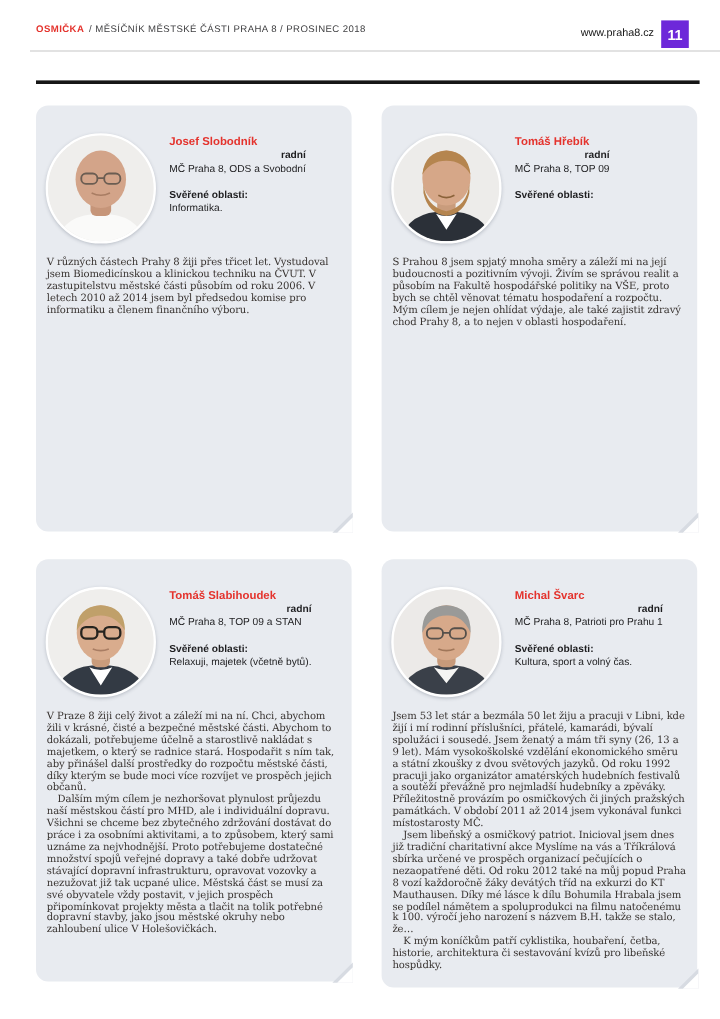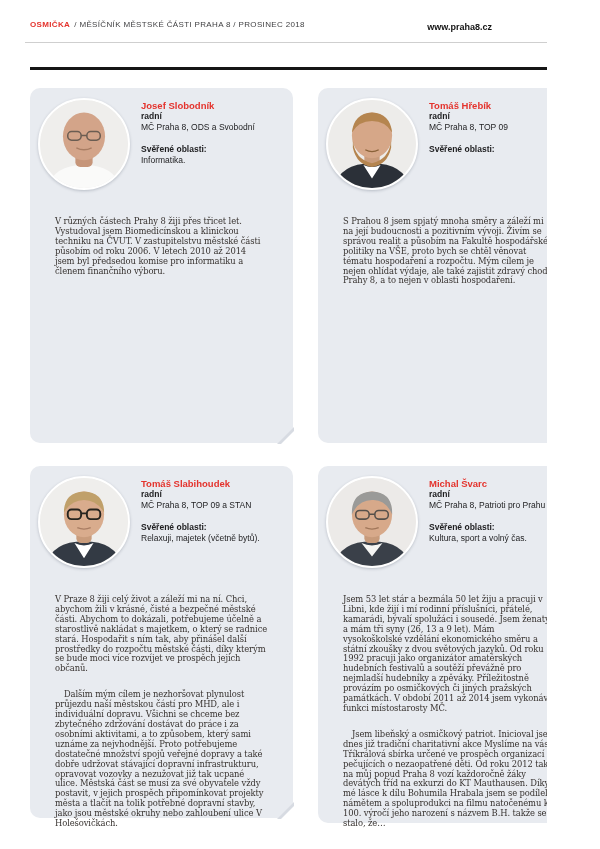--- a/index.html
+++ b/index.html
@@ -1,52 +1,52 @@
 <!DOCTYPE html>
 <html lang="cs"><head>
 <meta charset="utf-8">
 <style>
   html,body{margin:0;padding:0;background:#ffffff;}
-  .page{position:relative;width:547px;height:849px;background:#ffffff;overflow:hidden;
+  .page{position:relative;width:600px;height:849px;background:#ffffff;overflow:hidden;
         font-family:"Liberation Sans",sans-serif;}
 
   
   .masthead-line{position:absolute;top:20px;left:30px;font-size:8px;letter-spacing:.35px;
                  color:#3f3f41;font-weight:500;white-space:nowrap;}
   .masthead-brand{color:#e4332d;font-weight:800;margin-right:4px;}
-  .masthead-site{position:absolute;top:22px;right:55px;font-size:9px;font-weight:700;color:#141414;text-align:right;}
-  .page-badge{position:absolute;top:17px;left:551px;width:23px;height:23px;background:#ef4444;
+  .masthead-site{position:absolute;top:22px;right:55px;font-size:9px;font-weight:400;color:#141414;text-align:right;}
+  .page-badge{position:absolute;top:17px;left:551px;width:23px;height:23px;background:#6d28d9;
               color:#ffffff;font-size:12px;font-weight:700;display:flex;align-items:center;
               justify-content:center;}
   .hairline{position:absolute;top:42px;left:25px;width:575px;height:1px;background:#cfcfcf;}
   .black-bar{position:absolute;top:67px;left:30px;width:553px;height:3px;background:#161616;}
 
   
   .card{position:absolute;width:263px;background:#e8ebf0;border-radius:10px;}
   .card::before{content:"";position:absolute;right:-1px;bottom:-1px;width:0;height:0;
                 border-bottom:17px solid #d7dbe2;border-left:17px solid transparent;}
   .card::after{content:"";position:absolute;right:-1px;bottom:-1px;width:0;height:0;
                border-bottom:13px solid #ffffff;border-left:13px solid transparent;}
   .card1{left:30px;top:88px;height:355px;}
   .card2{left:318px;top:88px;height:355px;}
   .card3{left:30px;top:466px;height:352px;}
   .card4{left:318px;top:466px;height:357px;}
 
-  .card-head{display:flex;padding:10px 9px 0 8px;}
+  .card-head{display:flex;padding:10px 9px 0 8px;margin-top:13px;}
   .photo{flex:none;width:88px;height:88px;border-radius:50%;border:2px solid #ffffff;
          overflow:hidden;background:#efeeec;box-shadow:0 1px 3px rgba(40,50,70,.25);}
   .photo svg{display:block;width:100%;height:100%;}
   .info{margin-left:11px;padding-top:2px;font-size:8.5px;line-height:11px;color:#1d1d1f;}
   .name{color:#e4332d;font-weight:800;font-size:9.5px;}
-  .role{font-weight:700;}
+  .role{font-weight:700;text-align:right;}
   .areas-label{font-weight:700;margin-top:11px;}
 
   .bio{padding:11px 9px 0 9px;font-family:"DejaVu Serif","Liberation Serif",serif;
        font-size:8.4px;line-height:9.9px;letter-spacing:-.1px;color:#37322f;}
-  .bio p{margin:16px;}
+  .bio p{margin:0;}
   .bio p + p{text-indent:9px;}
 </style>
 </head>
 <body>
 
 <div class="page">
 
   <div class="masthead-line">
     <span class="masthead-brand">OSMIČKA</span><span>/ MĚSÍČNÍK MĚSTSKÉ ČÁSTI PRAHA 8 / PROSINEC 2018</span>
   </div>
@@ -164,16 +164,17 @@
         <div class="name">Michal Švarc</div>
         <div class="role">radní</div>
         <div class="aff">MČ Praha 8, Patrioti pro Prahu 1</div>
         <div class="areas-label">Svěřené oblasti:</div>
         <div class="areas">Kultura, sport a volný čas.</div>
       </div>
     </div>
     <div class="bio">
         <p>Jsem 53 let stár a bezmála 50 let žiju a pracuji v Libni, kde žijí i mí rodinní příslušníci, přátelé, kamarádi, bývalí spolužáci i sousedé. Jsem ženatý a mám tři syny (26, 13 a 9 let). Mám vysokoškolské vzdělání ekonomického směru a státní zkoušky z dvou světových jazyků. Od roku 1992 pracuji jako organizátor amatérských hudebních festivalů a soutěží převážně pro nejmladší hudebníky a zpěváky. Příležitostně provázím po osmičkových či jiných pražských památkách. V období 2011 až 2014 jsem vykonával funkci místostarosty MČ.</p>
         <p>Jsem libeňský a osmičkový patriot. Inicioval jsem dnes již tradiční charitativní akce Myslíme na vás a Tříkrálová sbírka určené ve prospěch organizací pečujících o nezaopatřené děti. Od roku 2012 také na můj popud Praha 8 vozí každoročně žáky devátých tříd na exkurzi do KT Mauthausen. Díky mé lásce k dílu Bohumila Hrabala jsem se podílel námětem a spoluprodukci na filmu natočenému k 100. výročí jeho narození s názvem B.H. takže se stalo, že…</p>
+        <p>K mým koníčkům patří cyklistika, houbaření, četba, historie, architektura či sestavování kvízů pro libeňské hospůdky.</p>
       </div>
   </div>
 
 </div>
 
 </body></html>

